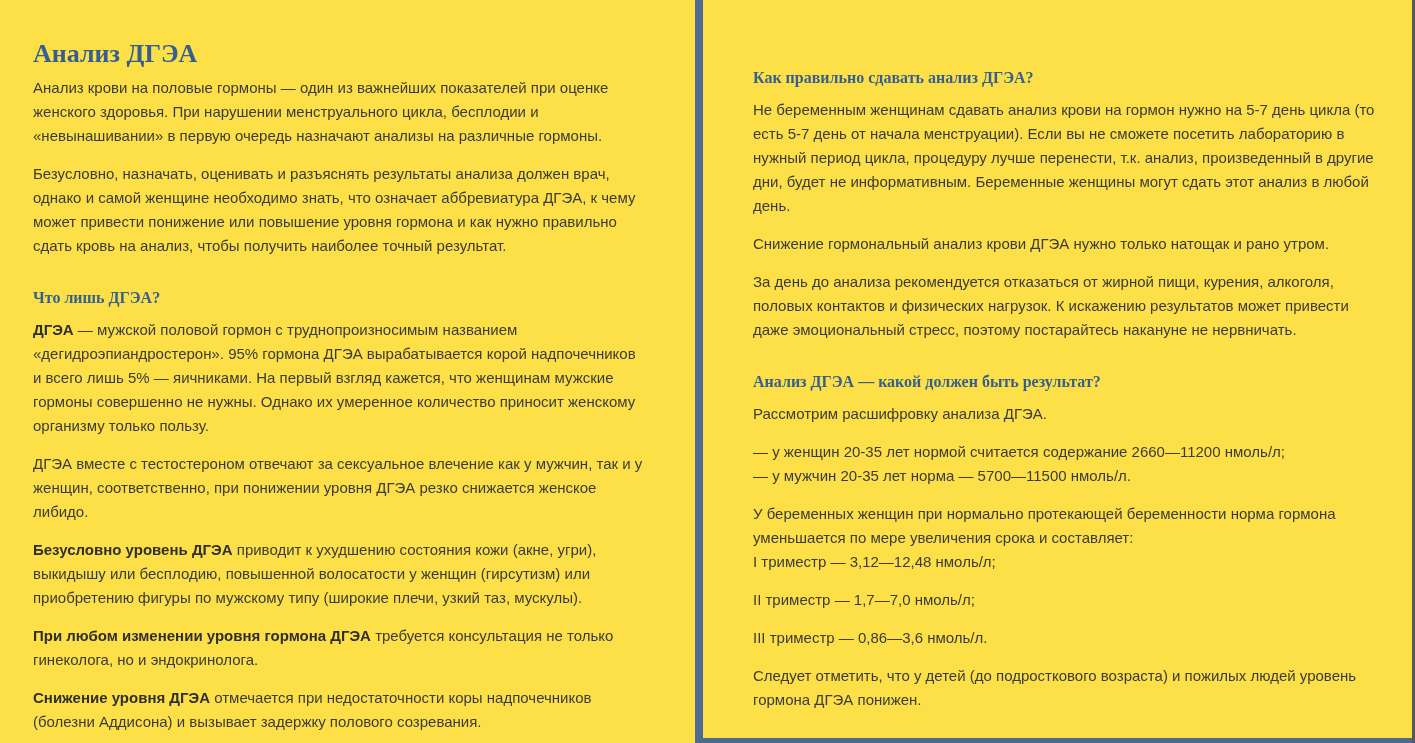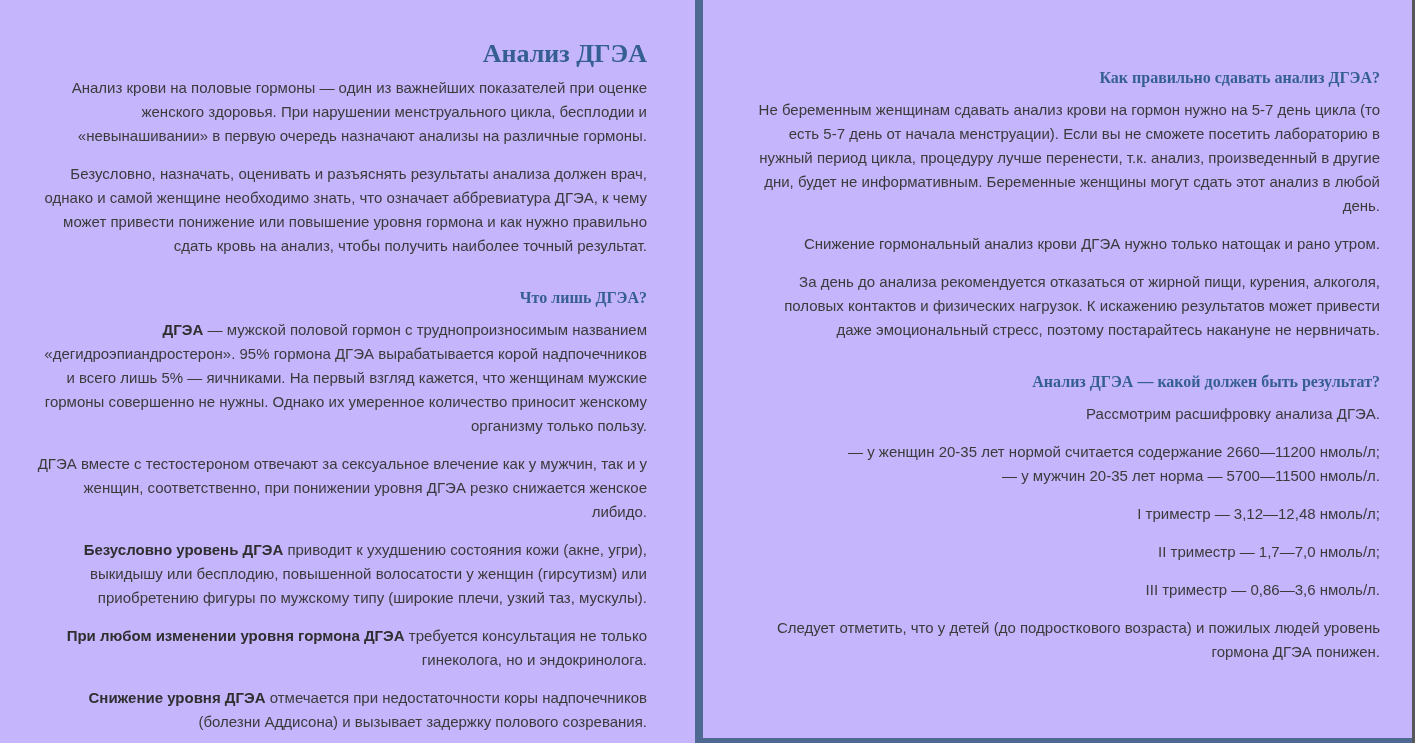--- a/index.html
+++ b/index.html
@@ -7,24 +7,23 @@
     padding: 0;
     background: #ffffff;
     width: 1415px;
     height: 743px;
     overflow: hidden;
   }
   .canvas {
     position: relative;
     width: 1415px;
     height: 743px;
-    background: #c4b5fd;
+    background: #fde047;
     font-family: "Liberation Sans", sans-serif;
     color: #3b3b3b;
-    text-align: right;
   }
   .page {
     position: absolute;
     top: 0;
   }
   .page-left {
     left: 33px;
     top: 38px;
     width: 614px;
   }
@@ -105,20 +104,21 @@
     <p>Не беременным женщинам сдавать анализ крови на гормон нужно на 5-7 день цикла (то есть 5-7 день от начала менструации). Если вы не сможете посетить лабораторию в нужный период цикла, процедуру лучше перенести, т.к. анализ, произведенный в другие дни, будет не информативным. Беременные женщины могут сдать этот анализ в любой день.</p>
     <p>Снижение гормональный анализ крови ДГЭА нужно только натощак и рано утром.</p>
     <p>За день до анализа рекомендуется отказаться от жирной пищи, курения, алкоголя, половых контактов и физических нагрузок. К искажению результатов может привести даже эмоциональный стресс, поэтому постарайтесь накануне не нервничать.</p>
     <h2>Анализ ДГЭА — какой должен быть результат?</h2>
     <p>Рассмотрим расшифровку анализа ДГЭА.</p>
     <p>
       <span class="line">— у женщин 20-35 лет нормой считается содержание 2660—11200 нмоль/л;</span>
       <span class="line">— у мужчин 20-35 лет норма — 5700—11500 нмоль/л.</span>
     </p>
     <p>
+      <span>У беременных женщин при нормально протекающей беременности норма гормона уменьшается  по мере увеличения срока и составляет:</span>
       <span class="line">I триместр — 3,12—12,48 нмоль/л;</span>
     </p>
     <p>II триместр — 1,7—7,0 нмоль/л;</p>
     <p>III триместр — 0,86—3,6 нмоль/л.</p>
     <p>Следует отметить, что у детей (до подросткового возраста) и пожилых людей уровень гормона ДГЭА понижен.</p>
   </div>
 
   <div class="bottom-bar"></div>
   <div class="right-edge"></div>
 

